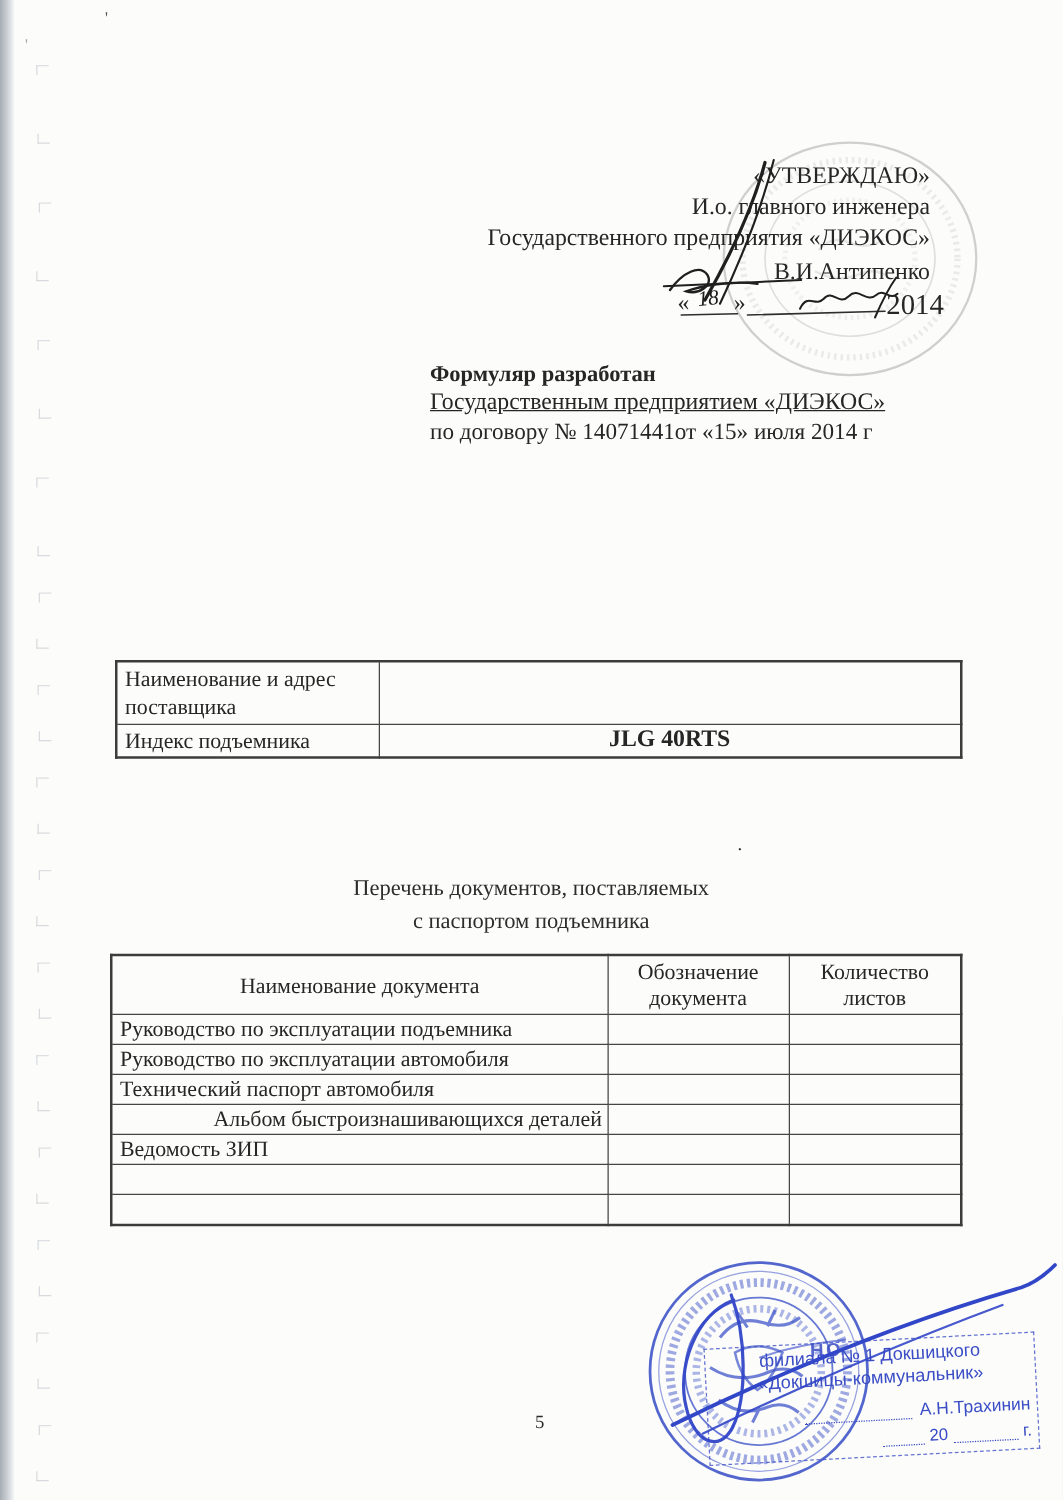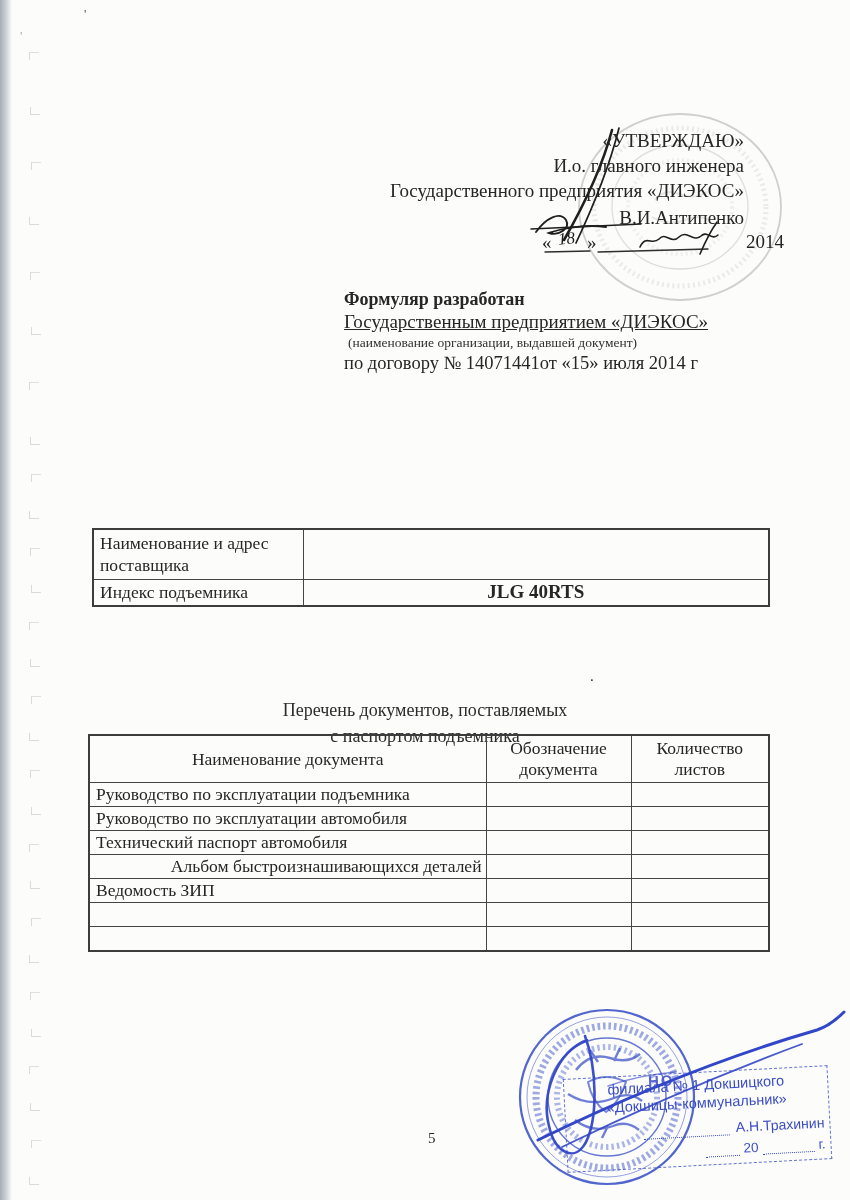--- a/index.html
+++ b/index.html
@@ -24,38 +24,38 @@
   .corner-mark{font-size:13px;color:#555;}
 
   
   .approval{position:absolute;left:300px;top:128px;width:444px;text-align:right;}
   .approval div{line-height:25px;font-size:19px;white-space:nowrap;}
   .hw-day{
     position:absolute;left:558px;top:229px;font-size:17px;font-style:italic;
     transform:rotate(-6deg);color:#1c1c1c;
   }
   .q{font-size:19px;}
-  .yr{font-size:19px;margin-left:37px;}
+  .yr{font-size:23px;}
 
   
   .formblock{position:absolute;left:344px;top:288px;}
   .fb-t{font-weight:bold;font-size:18px;line-height:22px;}
   .fb-org{font-size:19px;line-height:24px;text-decoration:underline;}
   .fb-note{font-size:13.5px;line-height:17px;padding-left:4px;color:#303030;}
   .fb-contract{font-size:18.5px;line-height:24px;}
 
   
   table{border-collapse:collapse;table-layout:fixed;}
   .t1{position:absolute;left:92px;top:528px;width:676px;}
   .t1 td{border:1px solid #454545;font-size:17.5px;vertical-align:middle;}
   .t1{border:2px solid #3c3c3c;}
   .t1 .lbl{padding:1px 4px 1px 6px;line-height:22px;}
   .t1 .val{text-align:center;font-weight:bold;font-size:18px;}
 
-  .t2{position:absolute;left:88px;top:734px;width:680px;border:2px solid #3c3c3c;}
+  .t2{position:absolute;left:88px;top:763px;width:680px;border:2px solid #3c3c3c;}
   .t2 th,.t2 td{border:1px solid #454545;font-size:17.5px;font-weight:normal;}
   .t2 th{text-align:center;line-height:21px;vertical-align:middle;padding:2px 4px;}
   .t2 td{padding:0 4px 0 6px;line-height:23px;}
   .t2 td.c{text-align:center;}
 
   .docs-heading{
     position:absolute;left:125px;top:697px;width:600px;
     text-align:center;font-size:18px;line-height:26px;color:#2c2c2c;
   }
   .page-number{position:absolute;left:428px;top:1130px;font-size:15px;color:#2a2a2a;}
@@ -150,21 +150,20 @@
       <path d="M45,142 L90,141" stroke-width="1.3" stroke="#2e2e2e"></path>
       <path d="M98,142 L208,139" stroke-width="1.3" stroke="#2e2e2e"></path>
       <path d="M140,137 C146,124 152,136 159,129 C166,121 171,135 179,127 C187,119 193,133 201,126 C207,120 212,131 218,125" stroke-width="1.6"></path>
       <path d="M200,144 C206,130 212,119 217,112" stroke-width="1.6"></path>
     </g>
   </svg>
 
   <div class="formblock">
     <div class="fb-t">Формуляр разработан</div>
     <div class="fb-org">Государственным предприятием «ДИЭКОС»</div>
-    <div class="fb-note">(наименование организации, выдавшей документ)</div>
     <div class="fb-contract">по договору № 14071441от «15» июля 2014 г</div>
   </div>
 
   <table class="t1">
     <colgroup>
         <col style="width:210px;">
         <col style="width:466px;">
       </colgroup>
     <tbody>
         <tr style="height:50px;">

